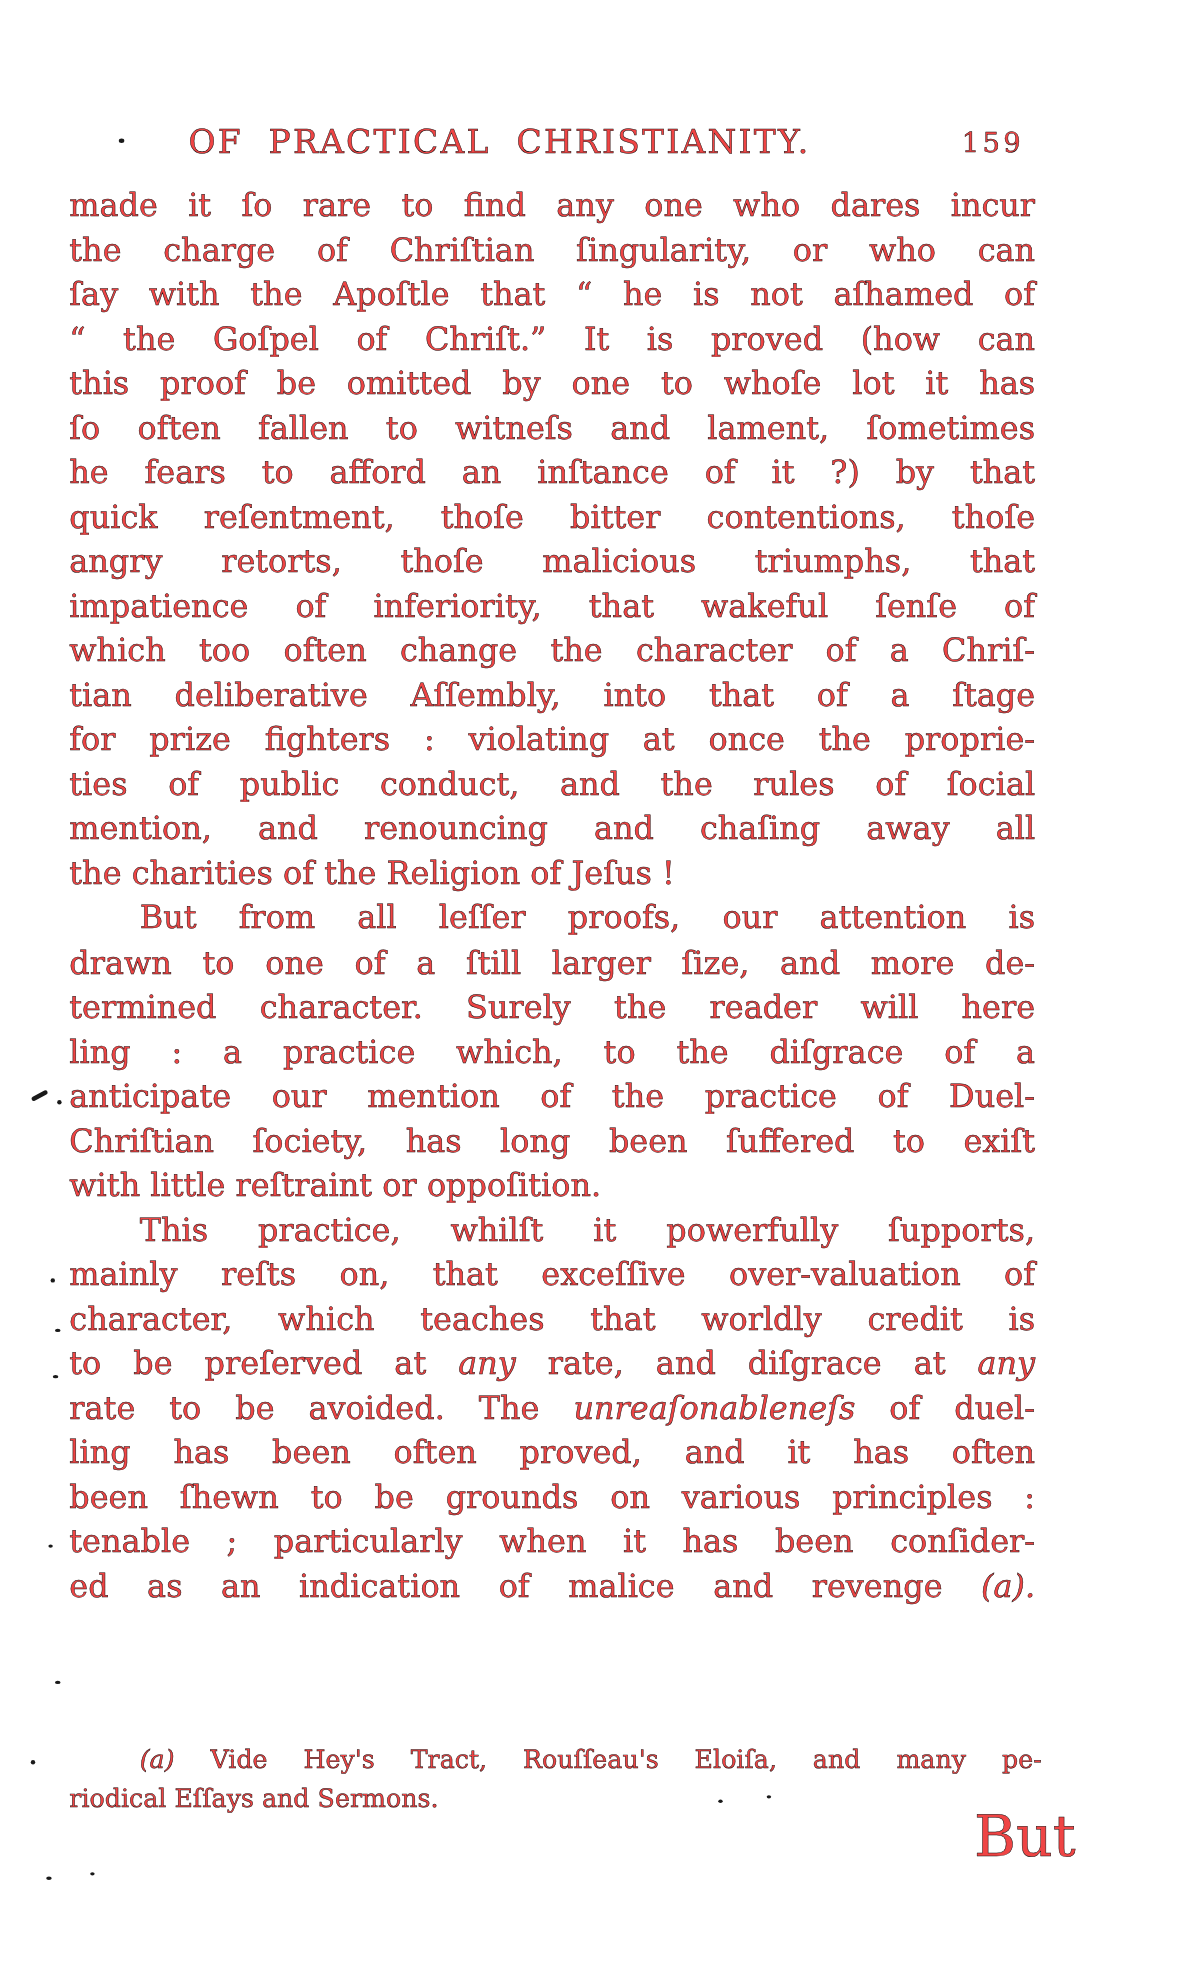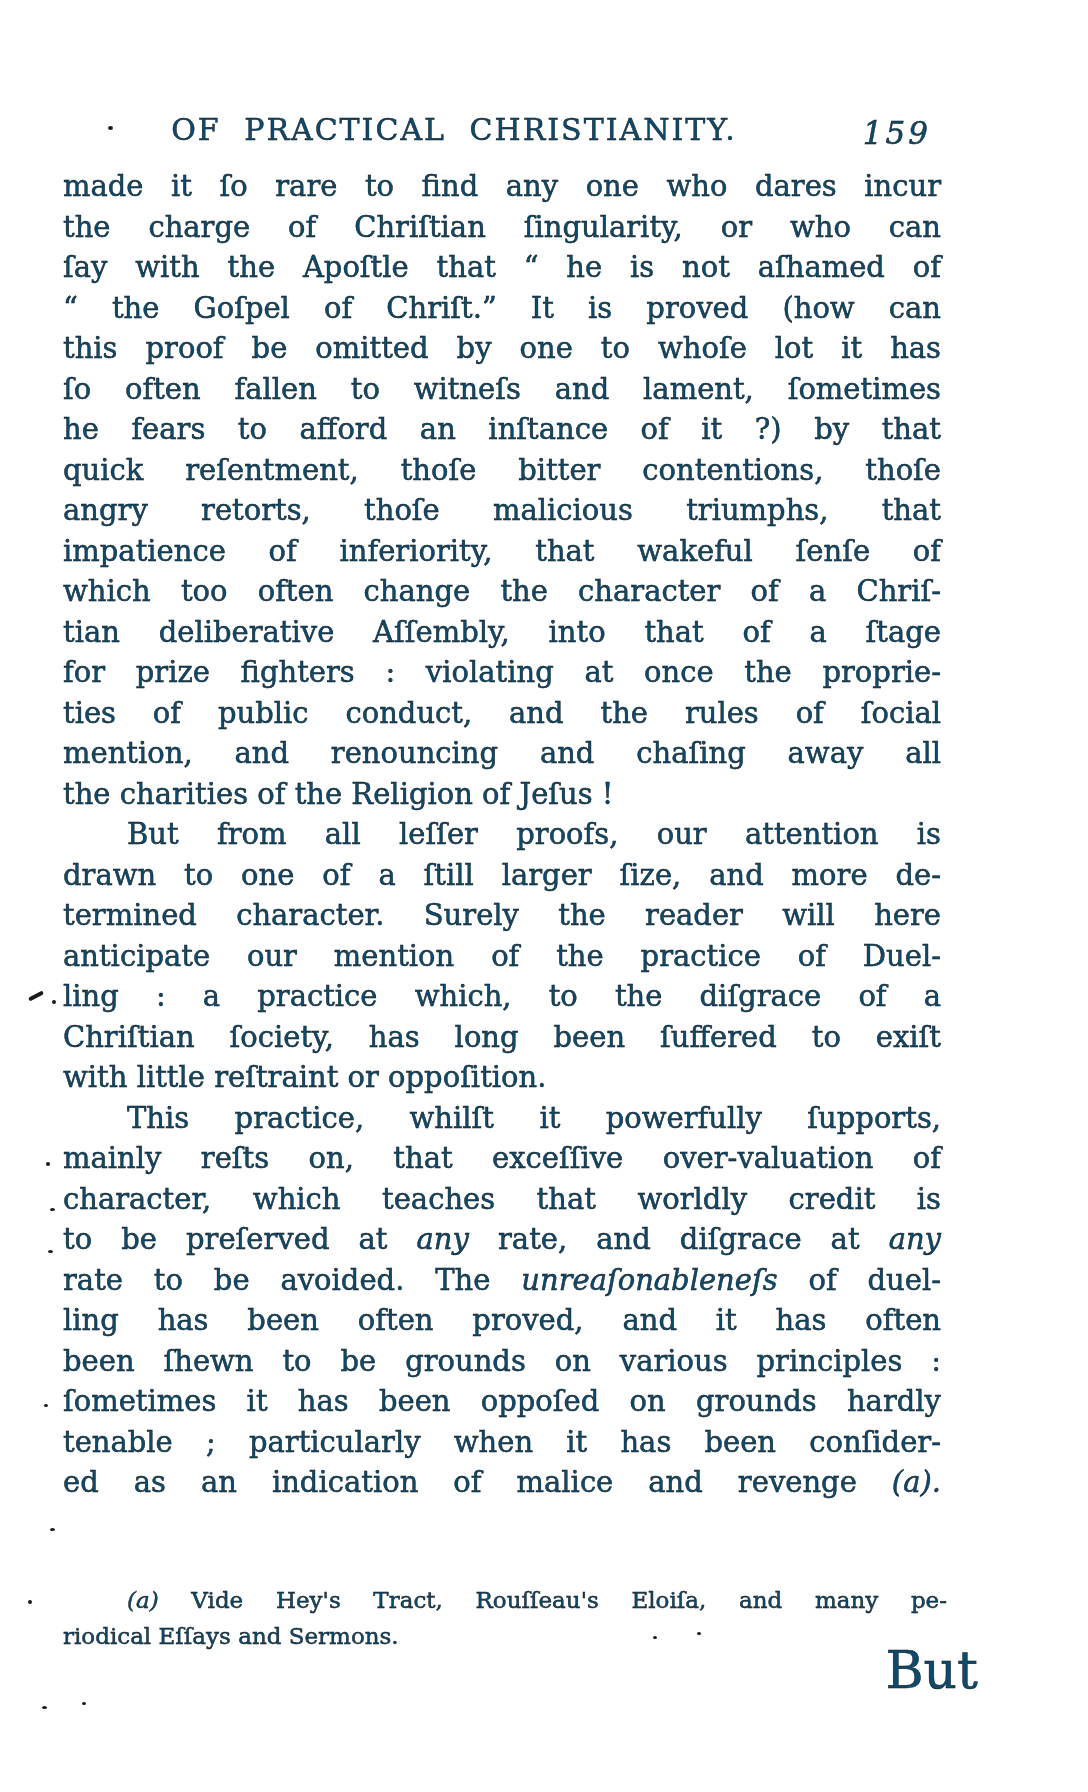--- a/index.html
+++ b/index.html
@@ -5,21 +5,21 @@
   html, body {
     margin: 0;
     padding: 0;
     background: #ffffff;
   }
   .page {
     position: relative;
     width: 1088px;
     height: 1792px;
     background: #ffffff;
-    color: #0c4a6e;
+    color: #ef4444;
     font-family: "DejaVu Serif", "Liberation Serif", serif;
     overflow: hidden;
     -webkit-text-stroke: 0.45px #111111;
   }
   
   .running-head {
     position: absolute;
     top: 112px;
     left: 63px;
     width: 878px;
@@ -31,23 +31,22 @@
     transform: translateX(-48px);
     font-size: 30px;
     letter-spacing: 2px;
     word-spacing: 12px;
     white-space: nowrap;
   }
   .page-number {
     position: absolute;
     right: 10px;
     top: 3px;
-    font-size: 31px;
+    font-size: 25px;
     letter-spacing: 3px;
-    font-style: italic;
   }
   
   .body-text {
     position: absolute;
     top: 166px;
     left: 63px;
     width: 878px;
     font-size: 29px;
   }
   .line {
@@ -121,34 +120,33 @@
         <div class="line"><span>tian deliberative Aſſembly, into that of a ſtage</span></div>
         <div class="line"><span>for prize fighters : violating at once the proprie-</span></div>
         <div class="line"><span>ties of public conduct, and the rules of ſocial</span></div>
         <div class="line"><span>mention, and renouncing and chaſing away all</span></div>
         <div class="line endline"><span>the charities of the Religion of Jeſus !</span></div>
       </div>
       <div>
         <div class="line indent"><span>But from all leſſer proofs, our attention is</span></div>
         <div class="line"><span>drawn to one of a ſtill larger ſize, and more de-</span></div>
         <div class="line"><span>termined character.  Surely the reader will here</span></div>
+        <div class="line"><span>ling : a practice which, to the diſgrace of a</span></div>
         <div class="line"><span>anticipate our mention of the practice of Duel-</span></div>
-        <div class="line"><span>ling : a practice which, to the diſgrace of a</span></div>
         <div class="line"><span>Chriſtian ſociety, has long been ſuffered to exiſt</span></div>
         <div class="line endline"><span>with little reſtraint or oppoſition.</span></div>
       </div>
       <div>
         <div class="line indent"><span>This practice, whilſt it powerfully ſupports,</span></div>
         <div class="line"><span>mainly reſts on, that exceſſive over-valuation of</span></div>
         <div class="line"><span>character, which teaches that worldly credit is</span></div>
         <div class="line"><span>to be preſerved at </span><i>any</i><span> rate, and diſgrace at </span><i>any</i></div>
         <div class="line"><span>rate to be avoided.  The </span><i>unreaſonableneſs</i><span> of duel-</span></div>
         <div class="line"><span>ling has been often proved, and it has often</span></div>
         <div class="line"><span>been ſhewn to be grounds on various principles :</span></div>
-        <div class="line"><span>ſometimes it has been oppoſed on grounds hardly</span></div>
         <div class="line"><span>tenable ; particularly when it has been conſider-</span></div>
         <div class="line"><span>ed as an indication of malice and revenge </span><i>(a).</i></div>
       </div>
     </main>
 
   <aside class="footnote">
       <div class="line indent"><i>(a)</i><span> Vide Hey's Tract, Rouſſeau's Eloiſa, and many pe-</span></div>
       <div class="line endline"><span>riodical Eſſays and Sermons.</span></div>
     </aside>
 

